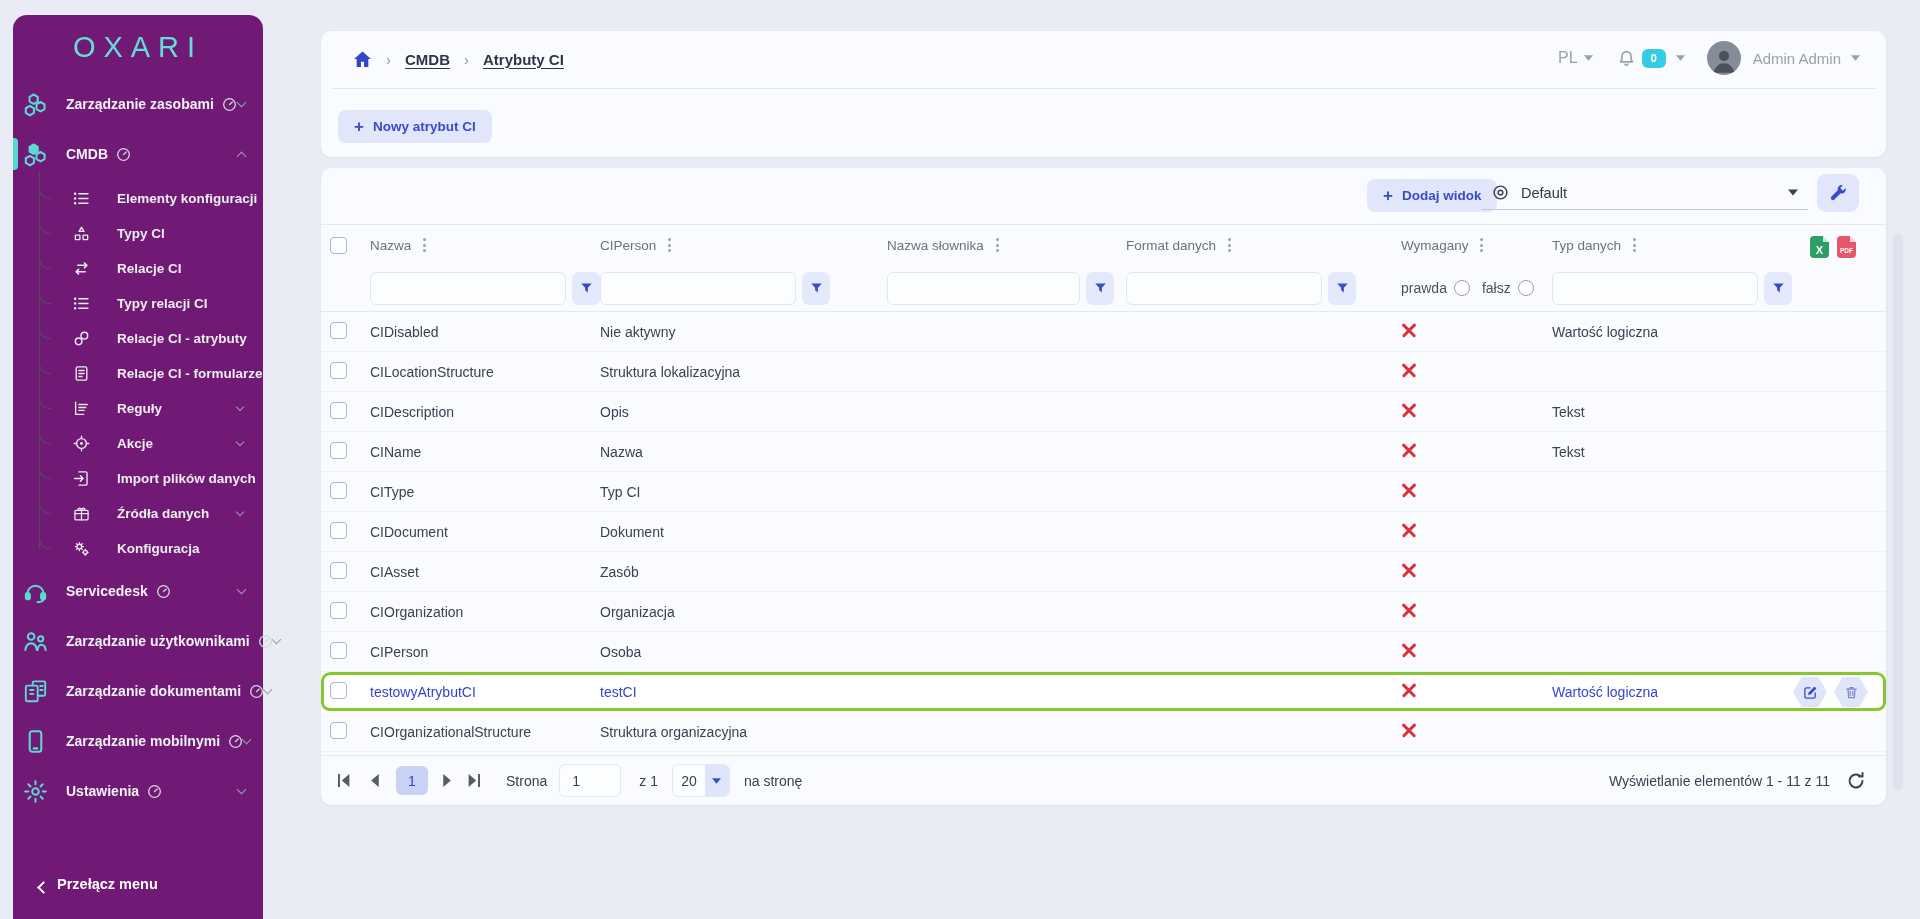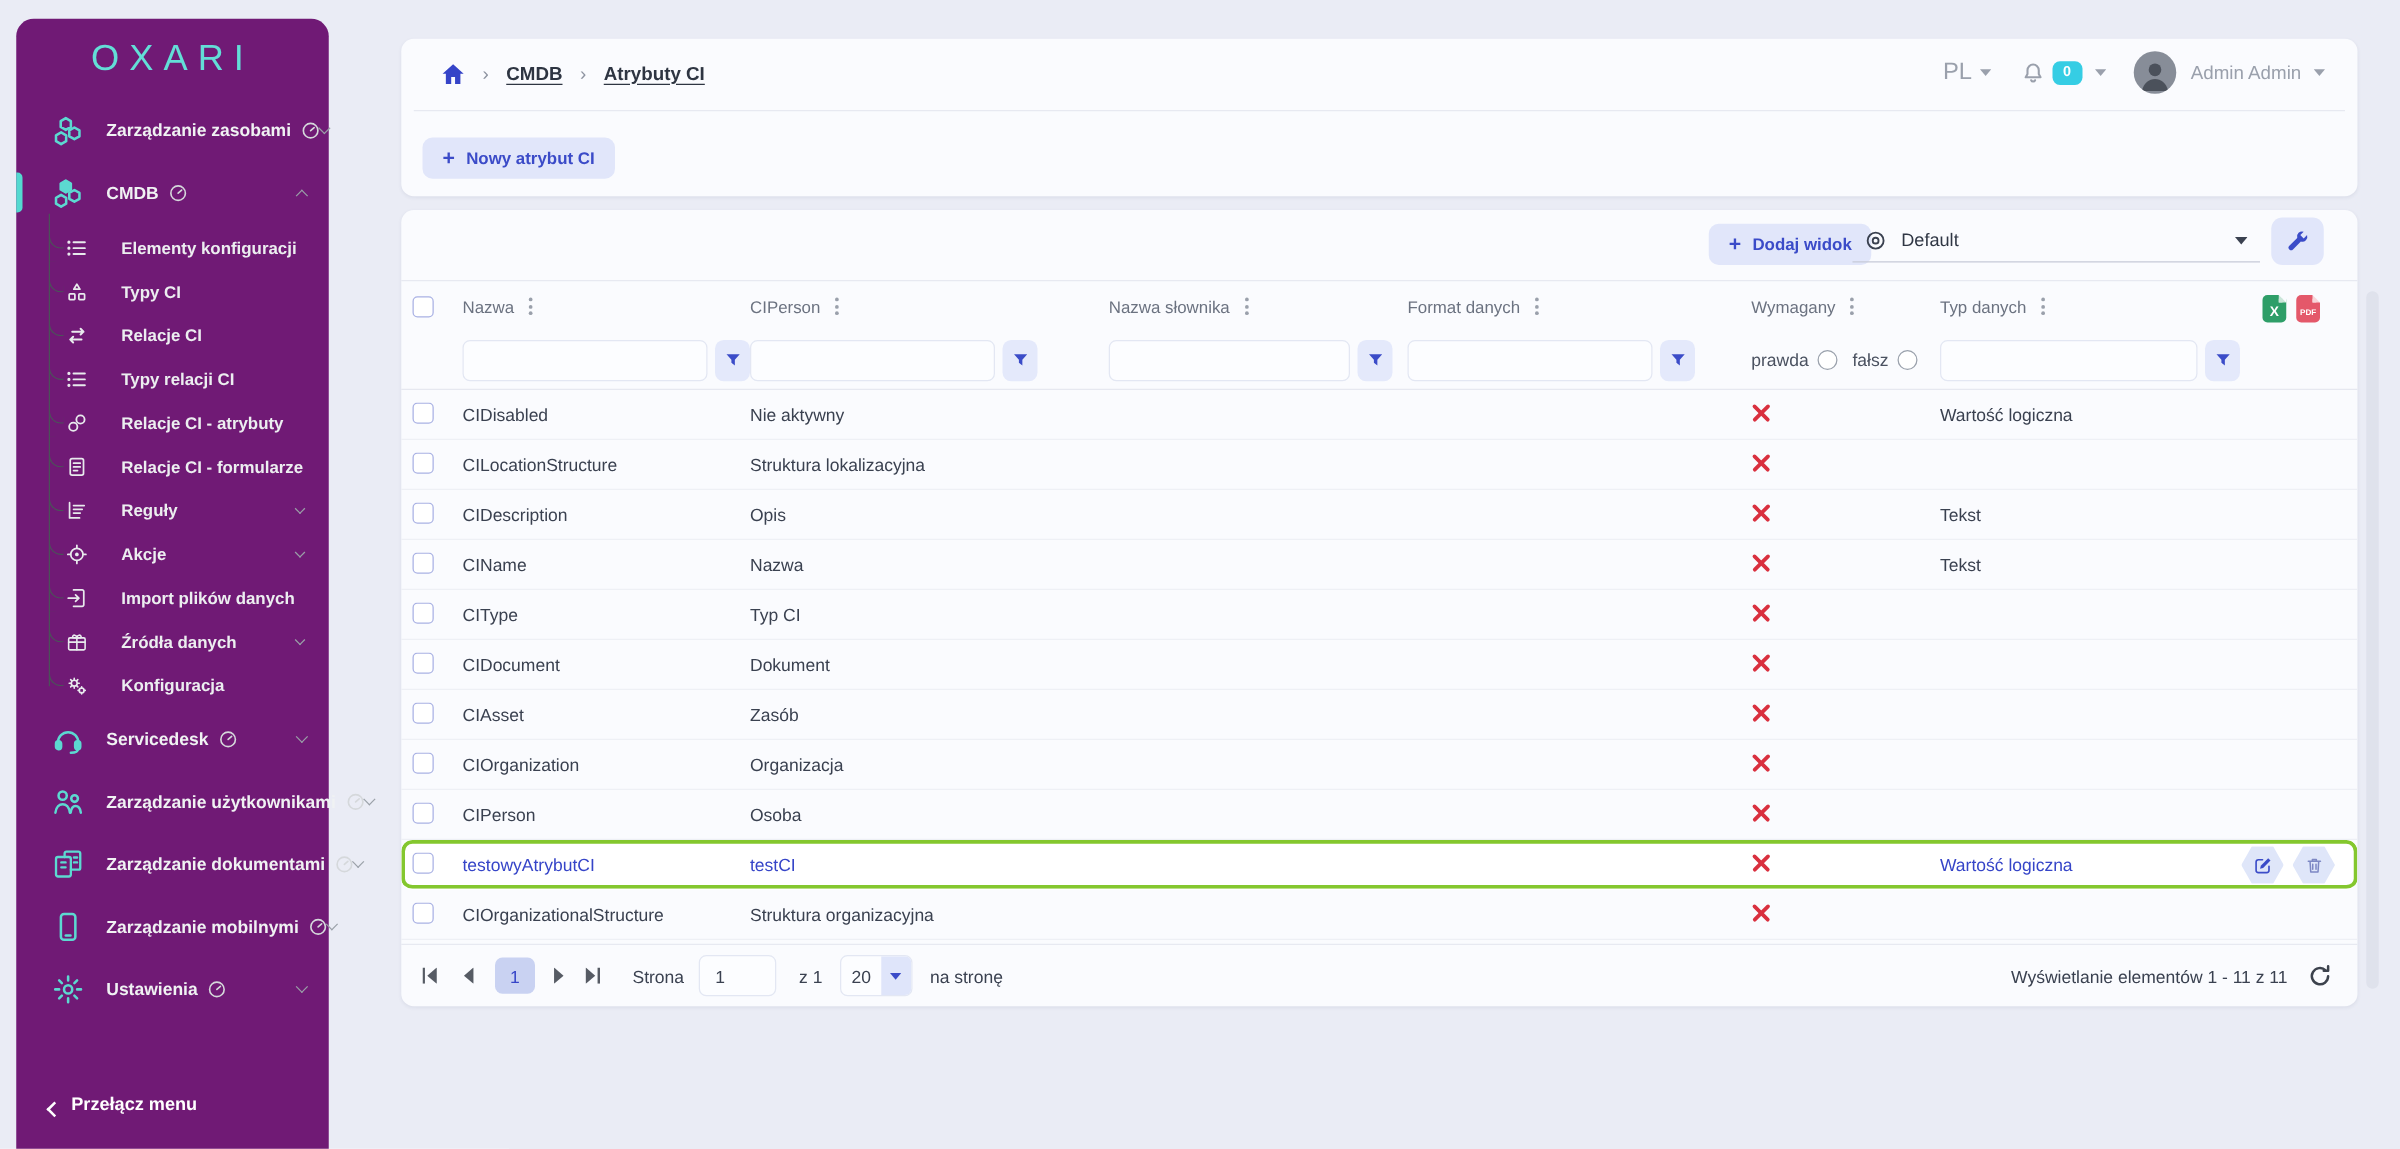--- a/index.html
+++ b/index.html
@@ -5,34 +5,34 @@
   * { margin:0; padding:0; box-sizing:border-box; }
   html,body { width:1920px; height:919px; overflow:hidden; }
   body { background:#eaecf5; font-family:"Liberation Sans", sans-serif; position:relative; }
   svg { display:block; }
 
   
   .sidebar { position:absolute; left:13px; top:15px; width:250px; height:907px;
     background:#701a75; border-radius:14px 14px 0 0; color:#eceef0; z-index:2; }
   .logo { height:64px; display:flex; align-items:center; justify-content:center;
     color:#63ded7; font-size:29px; letter-spacing:8px; font-weight:400; }
-  .side-item { height:50px; display:flex; align-items:center; padding:0 18px 0 27px; position:relative; cursor:pointer;text-align:right; }
+  .side-item { height:50px; display:flex; align-items:center; padding:0 18px 0 8px; position:relative; cursor:pointer;text-align:right; }
   .s-icon { width:25px; height:25px; color:#5cd9d1; margin-left:2px; flex:none; }
   .s-icon svg { width:100%; height:100%; }
   .s-label { margin-left:18px; font-size:14px; font-weight:700; color:#f0f2f3; white-space:nowrap; }
   .dial { width:15px; height:15px; color:#d5d8db; margin-left:8px; flex:none; }
   .dial svg { width:100%; height:100%; }
   .chev { margin-left:auto; width:7px; height:7px; border-right:1.6px solid #9aa0a8;
     border-bottom:1.6px solid #9aa0a8; transform:rotate(45deg); margin-top:-4px; flex:none; }
   .chev.up { transform:rotate(225deg); margin-top:4px; }
   .active-bar { position:absolute; left:0; top:9px; width:5px; height:32px; background:#54d9d0; border-radius:0 4px 4px 0; }
 
   .sub-list { position:relative; padding:2px 0 0 0; }
   .sub-list::before { content:""; position:absolute; left:26px; top:-8px; bottom:17px; width:1px; background:#4c525a; }
-  .sub-item { height:35px; display:flex; align-items:center; position:relative; padding-left:40px; cursor:pointer; }
+  .sub-item { height:35px; display:flex; align-items:center; position:relative; padding-left:60px; cursor:pointer; }
   .sub-item::before { content:""; position:absolute; left:26px; top:-7px; width:11px; height:24px;
     border-left:1px solid #4c525a; border-bottom:1px solid #4c525a; border-bottom-left-radius:10px; }
   .sub-icon { width:17px; height:17px; color:#e8eaed; flex:none; }
   .sub-icon svg { width:100%; height:100%; }
   .sub-label { margin-left:27px; font-size:13.5px; font-weight:700; color:#eceef0; white-space:nowrap; }
   .sub-chev { margin-left:auto; margin-right:20px; width:6px; height:6px;
     border-right:1.5px solid #9aa0a8; border-bottom:1.5px solid #9aa0a8; transform:rotate(45deg); margin-top:-3px; }
   .sub-item.active { background:#7ce5dd; border-radius:10px; margin:0 16px 1px 33px; padding-left:9px; height:34px; }
   .sub-item.active::before { display:none; }
   .sub-item.active .sub-icon { color:#22272d; }
@@ -46,21 +46,21 @@
   .card1 { left:321px; top:31px; width:1565px; height:126px; }
   .card2 { left:321px; top:168px; width:1565px; height:637px; }
 
   
   .breadcrumb { position:absolute; left:32px; top:16px; height:24px; display:flex; align-items:center; gap:14px; }
   .home-ic { width:19px; height:19px; color:#3544c8; cursor:pointer; }
   .home-ic svg { width:100%; height:100%; }
   .bc-sep { color:#8d93a0; font-size:15px; }
   .bc-link { font-size:15px; font-weight:700; color:#2e3542; text-decoration:underline; text-underline-offset:3px; cursor:pointer; }
   .topbar { position:absolute; right:26px; top:9px; height:36px; display:flex; align-items:center; }
-  .lang { color:#9aa0ac; font-size:19px; cursor:pointer; }
+  .lang { color:#9aa0ac; font-size:16px; cursor:pointer; }
   .caret { width:9px; height:6px; color:#9aa0ac; }
   .caret svg { width:100%; height:100%; }
   .ml6{margin-left:6px;} .ml10{margin-left:10px;} .ml22{margin-left:22px;} .ml24{margin-left:24px;}
   .bell { width:19px; height:19px; color:#9aa0ac; cursor:pointer; }
   .bell svg { width:100%; height:100%; }
   .badge { margin-left:6px; min-width:24px; height:19px; background:#35cde4; border-radius:6px;
     color:#fff; font-size:11.5px; font-weight:700; display:flex; align-items:center; justify-content:center; }
   .avatar { margin-left:22px; width:34px; height:34px; border-radius:50%; background:#878d98; overflow:hidden;
     display:flex; align-items:flex-end; justify-content:center; cursor:pointer; }
   .avatar svg { width:30px; height:30px; }

